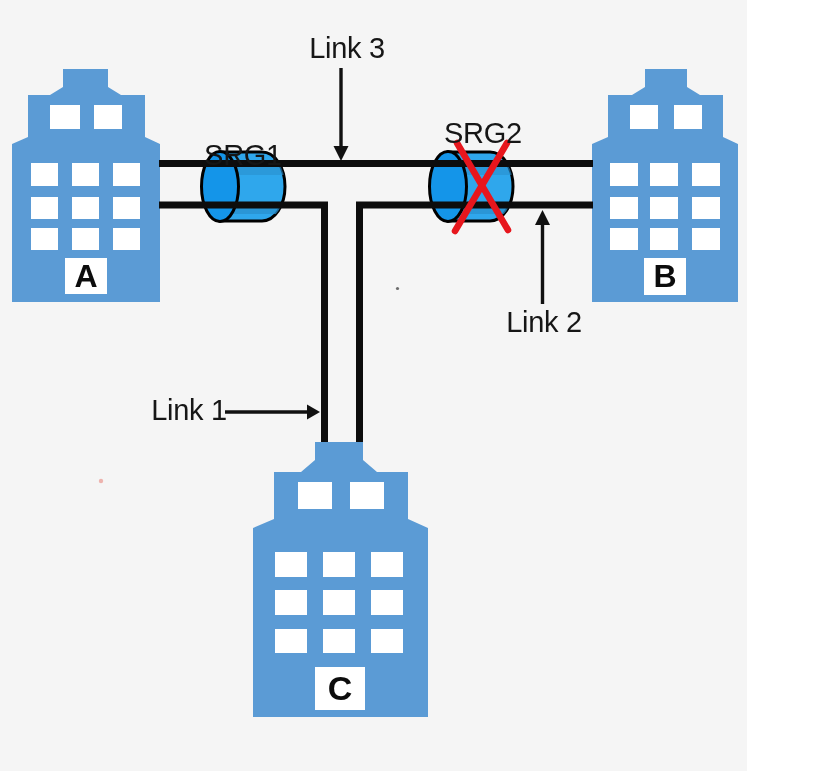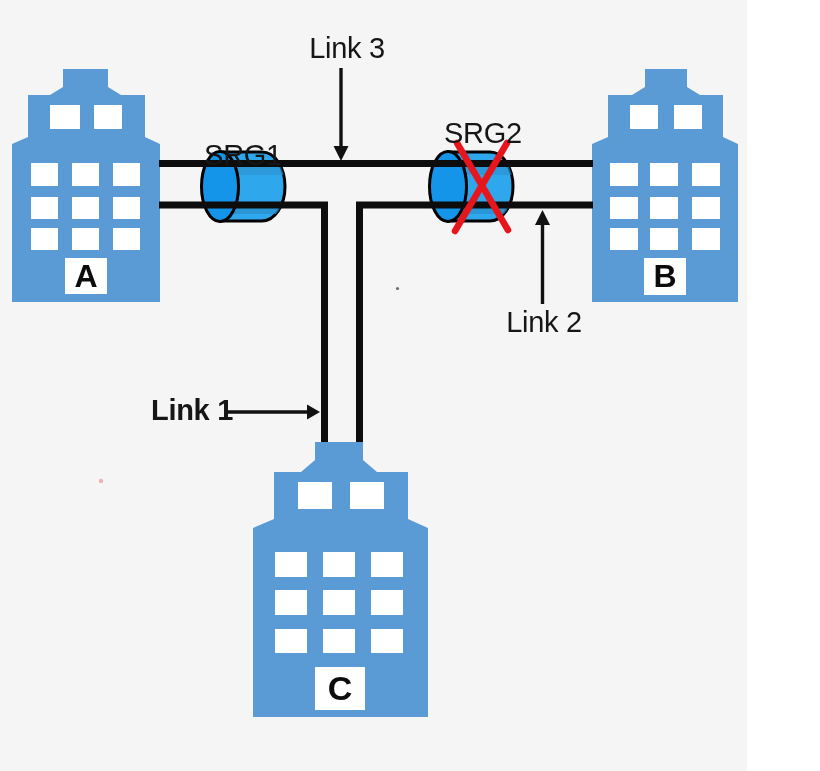--- a/index.html
+++ b/index.html
@@ -26,21 +26,21 @@
     position:absolute;
     background:#ffffff;
     display:flex;align-items:center;justify-content:center;
     font-weight:700;color:#0c0c0c;
     user-select:none;
   }
   #label-link3{left:308px;top:34px;width:78px;}
   #label-srg1{left:204px;top:113px;width:78px;margin-top:28px;}
   #label-srg2{left:444px;top:99px;width:76px;margin-top:20px;}
   #label-link2{left:503px;top:308px;width:82px;}
-  #label-link1{left:151px;top:396px;width:76px;font-weight:bold;}
+  #label-link1{left:151px;top:396px;width:76px;}
   #node-a{left:65px;top:258px;width:42px;height:36px;font-size:32px;}
   #node-b{left:644px;top:258px;width:42px;height:37px;font-size:32px;}
   #node-c{left:315px;top:667px;width:50px;height:43px;font-size:34px;}
 </style>
 </head>
 <body>
 
 <div class="stage">
 
   <svg width="820" height="771" viewBox="0 0 820 771">

